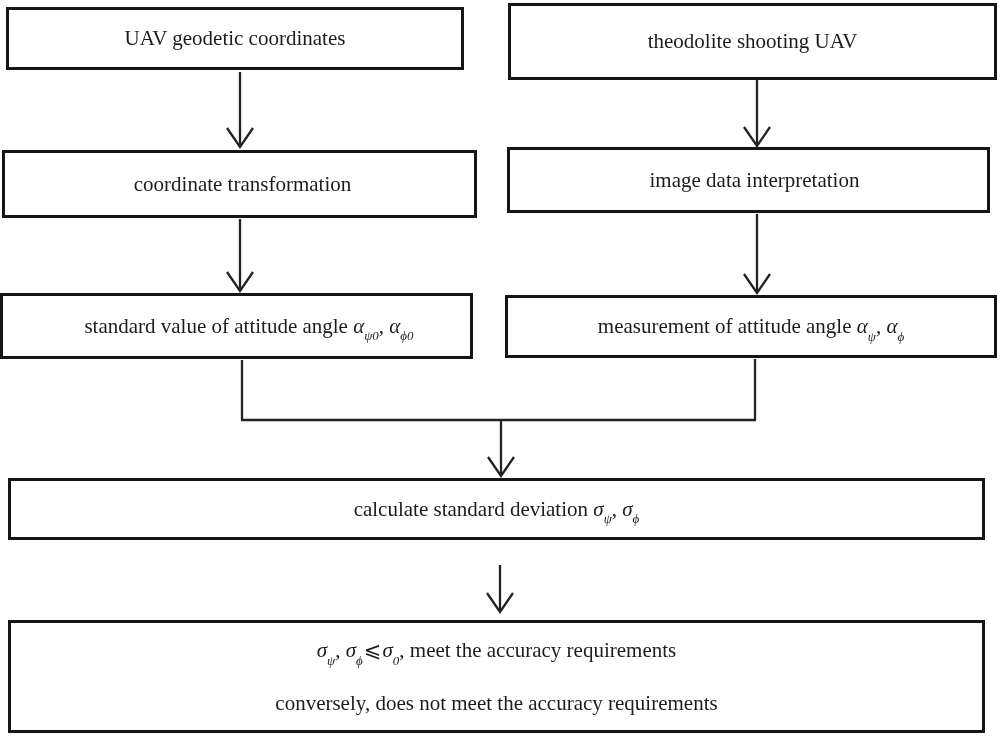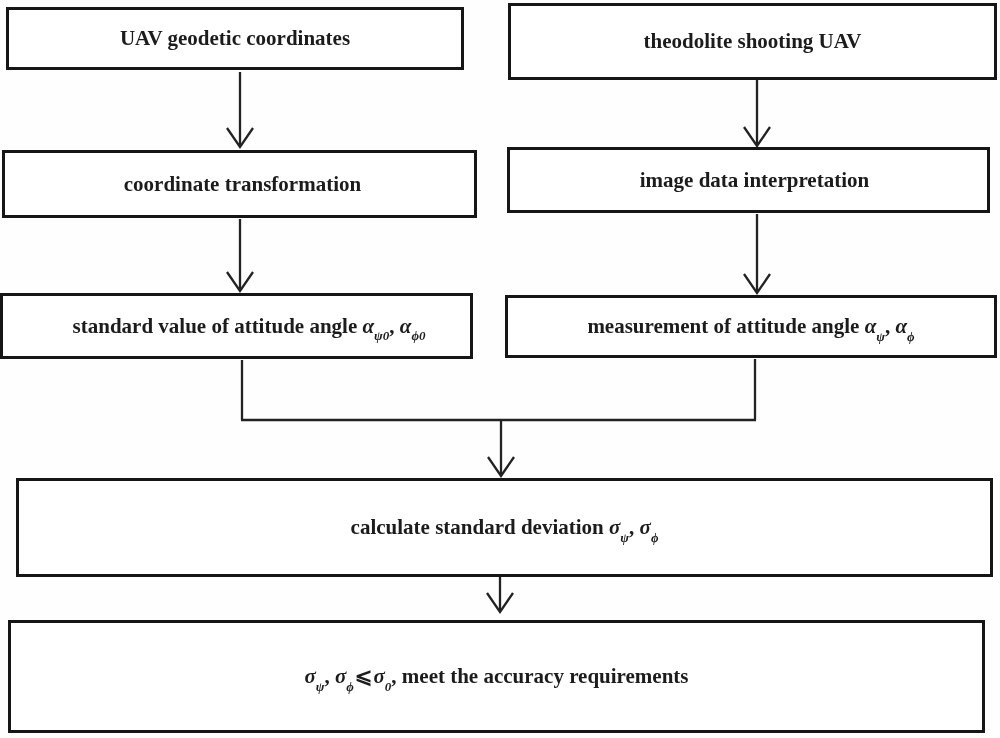--- a/index.html
+++ b/index.html
@@ -4,21 +4,20 @@
 <style>
   html, body { margin: 0; padding: 0; background: #ffffff; }
   #canvas {
     position: relative;
     width: 1000px;
     height: 738px;
     background: #fefefe;
     overflow: hidden;
     font-family: "Liberation Serif", "DejaVu Serif", serif;
     color: #1c1c1c;
-    font-weight: bold;
   }
   #connectors {
     position: absolute;
     left: 0; top: 0;
     z-index: 0;
   }
   #connectors line, #connectors polyline {
     stroke: #222222;
     stroke-width: 2.3;
     fill: none;
@@ -104,21 +103,22 @@
   </div>
 
   <div class="box" style="left:0px; top:293px; width:473px; height:66px;padding-left:25px;">
     <span class="txt"><span>standard value of attitude angle </span><span class="sym">α</span><sub class="gs">ψ0</sub><span>, </span><span class="sym">α</span><sub class="gs">ϕ0</sub></span>
   </div>
 
   <div class="box" style="left:505px; top:295px; width:492px; height:63px;text-align:right;">
     <span class="txt"><span>measurement of attitude angle </span><span class="sym">α</span><sub class="gs">ψ</sub><span>, </span><span class="sym">α</span><sub class="gs">ϕ</sub></span>
   </div>
 
-  <div class="box" style="left:16px; top:478px; width:977px; height:99px;">
+  <div class="box" style="left:8px; top:478px; width:977px; height:62px;">
     <span class="txt"><span>calculate standard deviation </span><span class="sym">σ</span><sub class="gs">ψ</sub><span>, </span><span class="sym">σ</span><sub class="gs">ϕ</sub></span>
   </div>
 
   <div class="box" id="decision-box" style="left:8px; top:620px; width:977px; height:113px;">
     <span class="txt"><span class="sym">σ</span><sub class="gs">ψ</sub><span>, </span><span class="sym">σ</span><sub class="gs">ϕ</sub><span class="leq">⩽</span><span class="sym">σ</span><sub class="gs">0</sub><span>, meet the accuracy requirements</span></span>
+    <span class="txt">conversely, does not meet the accuracy requirements</span>
   </div>
 
 </div>
 
 </body></html>

